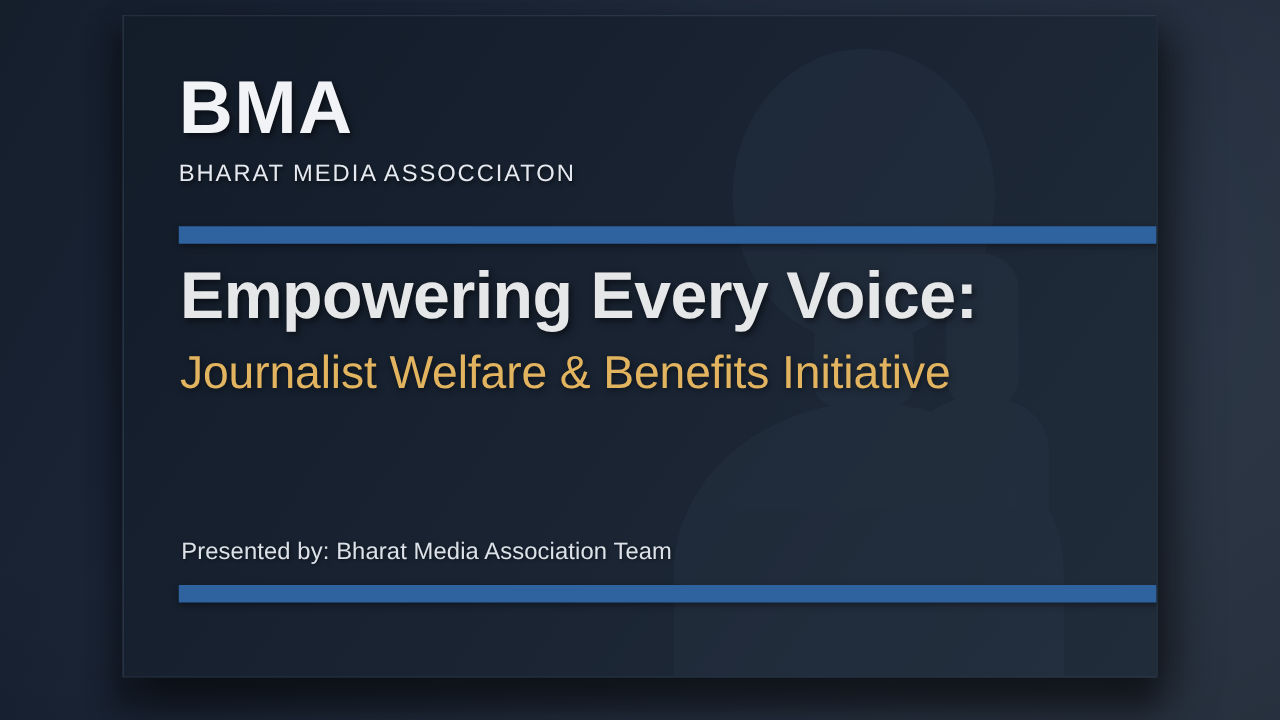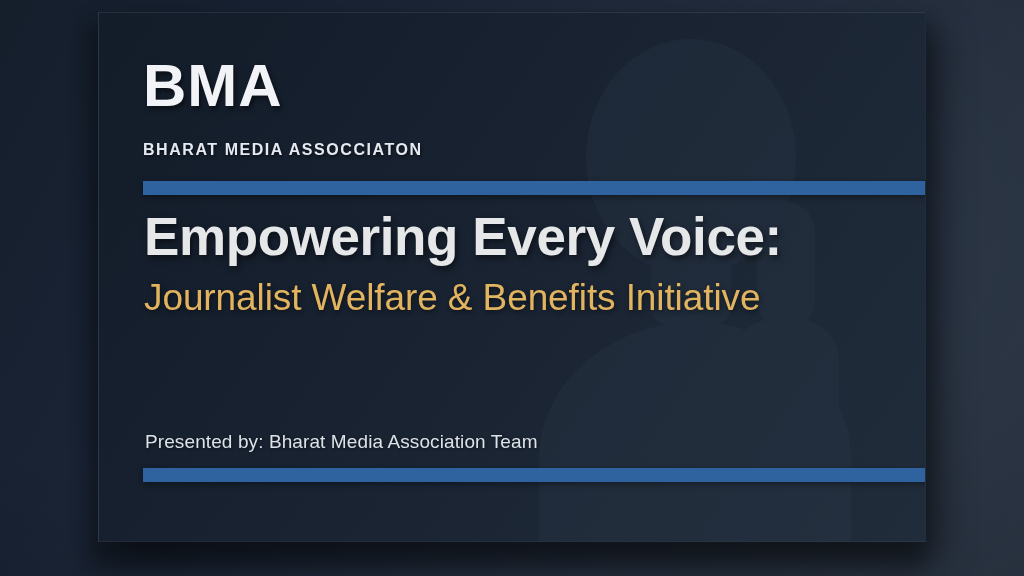--- a/index.html
+++ b/index.html
@@ -78,23 +78,23 @@
   }
   #logo-mark{
     font-size:60px;
     font-weight:bold;
     letter-spacing:1px;
     line-height:.98;
     color:#f1f3f6;
     text-shadow:2px 3px 5px rgba(0,0,0,.55);
   }
   #logo-sub{
-    margin-top:25px;
-    font-size:16px;
-    font-weight:bold;
+    margin-top:13px;
+    font-size:19px;
+    font-weight:normal;
     letter-spacing:1.55px;
     color:#e6eaf0;
     text-shadow:1px 2px 3px rgba(0,0,0,.5);
   }
 
   
   .rule{
     position:absolute;
     left:44px;
     width:804px;

